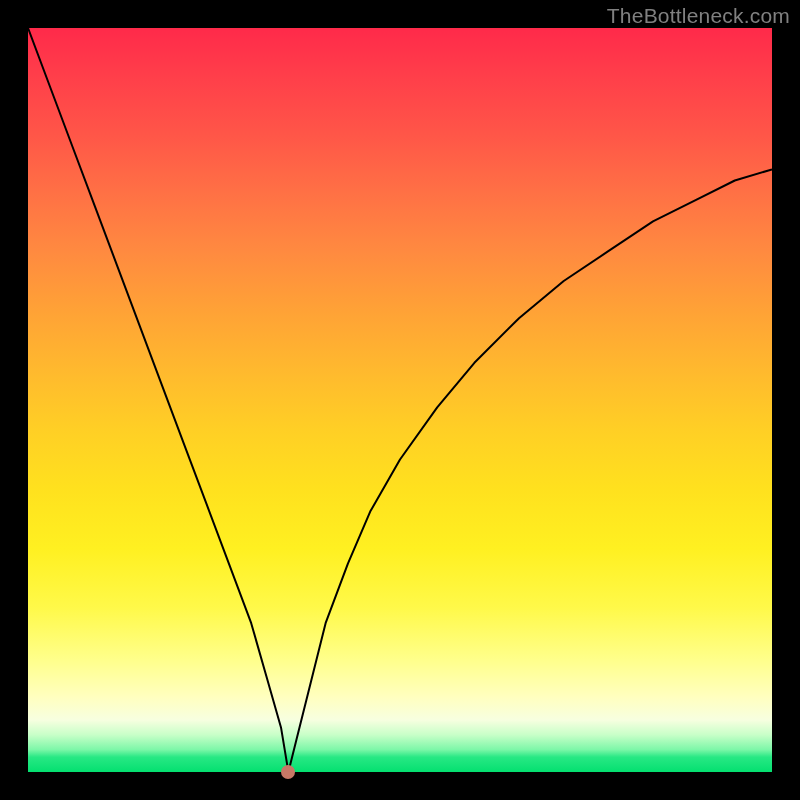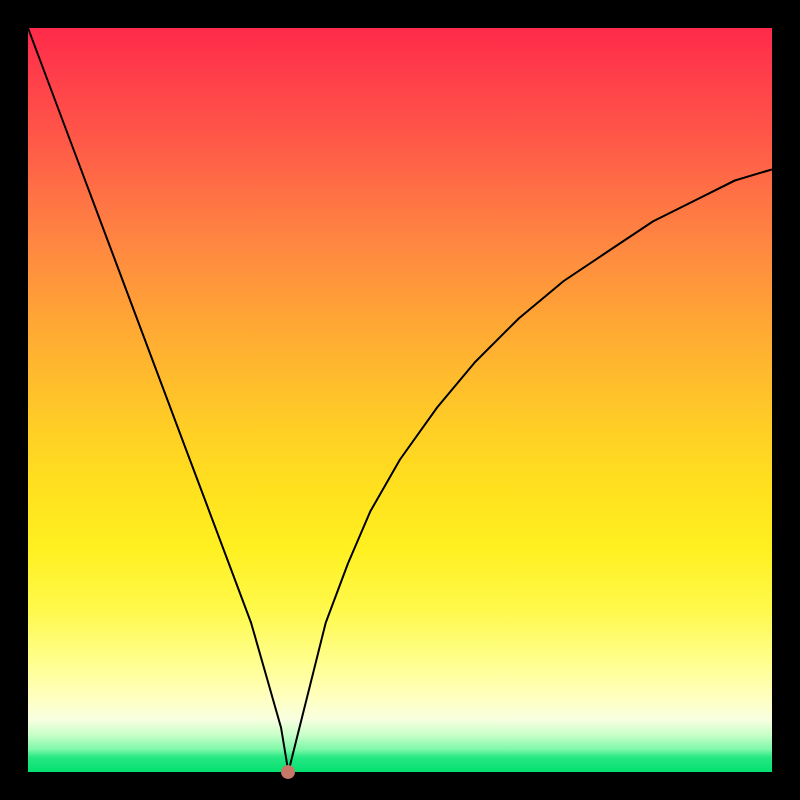--- a/index.html
+++ b/index.html
@@ -86,13 +86,14 @@
 
   <div class="plot-area">
 
     <svg class="curve-svg" viewBox="0 0 744 744" preserveAspectRatio="none">
       <path class="curve-path" d="M0.0 0.0 L22.3 59.5 L44.6 119.0 L67.0 178.6 L89.3 238.1 L111.6 297.6 L133.9 357.1 L156.2 416.6 L178.6 476.2 L200.9 535.7 L223.2 595.2 L238.1 647.3 L253.0 699.4 L260.4 744.0 L267.8 714.2 L282.7 654.7 L297.6 595.2 L319.9 535.7 L342.2 483.6 L372.0 431.5 L409.2 379.4 L446.4 334.8 L491.0 290.2 L535.7 253.0 L580.3 223.2 L625.0 193.4 L669.6 171.1 L706.8 152.5 L744.0 141.4"></path>
     </svg>
 
     <div class="dot" style="left: 260.4px; top: 744px;"></div>
   </div>
 
+  <div class="watermark">TheBottleneck.com</div>
 </div>
 
 </body></html>

